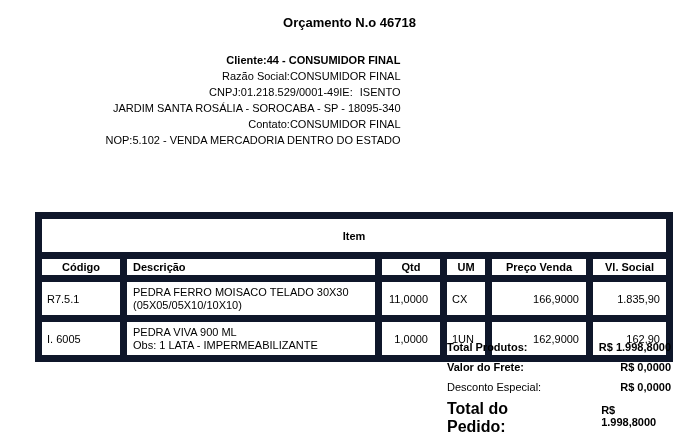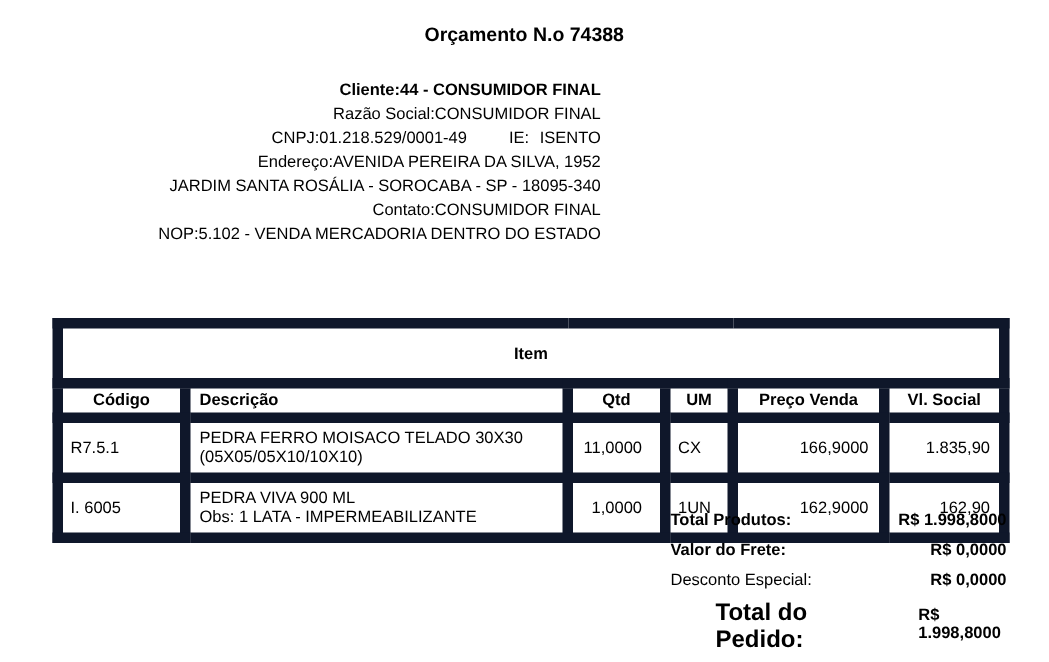--- a/index.html
+++ b/index.html
@@ -9,21 +9,21 @@
     position:relative; overflow:hidden;
   }
   .title {
     position:absolute; top:15px; left:0; width:699px;
     text-align:center; font-weight:bold; font-size:13px;
   }
   .client-info { position:absolute; left:33px; top:52px; }
   .info-row { line-height:16px; white-space:nowrap;text-align:right; }
   .info-label { display:inline-block; width:80px; vertical-align:top; }
   .bold { font-weight:bold; }
-  .ie-label { margin-left:28px; }
+  .ie-label { margin-left:0; }
   .ie-value { margin-left:7px; }
 
   table.items {
     position:absolute; left:35px; top:212px; width:631px;
     border-collapse:collapse; table-layout:fixed;
     border:2px solid #000000;
   }
   .items td, .items th {
     border:7px solid #0f172a; padding:0; font-size:11px;
     overflow:hidden; white-space:nowrap;
@@ -37,40 +37,37 @@
   td.qtd    { text-align:right; padding-right:12px; }
   td.um     { padding-left:5px; }
   td.preco  { text-align:right; padding-right:7px; }
   td.vl     { text-align:right; padding-right:6px; }
 
   .totals { position:absolute; left:447px; top:337px; width:224px; }
   .t-row {
     display:flex; justify-content:space-between; align-items:center; height:20px;
   }
   .t-value { font-weight:bold;padding-left:34px; }
-  .t-row.grand { height:auto; margin-top:3px; align-items:baseline;margin-left:30px; }
+  .t-row.grand { height:auto; margin-top:3px; align-items:baseline; }
   .t-label-big { font-weight:bold; font-size:16px; }
 </style>
 </head>
 <body>
 
-<div class="title">Orçamento N.o 74388</div>
+<div class="title">Orçamento N.o 46718</div>
 
 <div class="client-info">
   <div class="info-row bold">
     <span class="info-label">Cliente:</span><span>44 - CONSUMIDOR FINAL</span>
   </div>
   <div class="info-row">
     <span class="info-label">Razão Social:</span><span>CONSUMIDOR FINAL</span>
   </div>
   <div class="info-row">
     <span class="info-label">CNPJ:</span><span>01.218.529/0001-49</span><span class="ie-label">IE:</span><span class="ie-value">ISENTO</span>
-  </div>
-  <div class="info-row">
-    <span class="info-label">Endereço:</span><span>AVENIDA PEREIRA DA SILVA, 1952</span>
   </div>
   <div class="info-row">
     <span class="info-label"></span><span>JARDIM SANTA ROSÁLIA - SOROCABA - SP - 18095-340</span>
   </div>
   <div class="info-row">
     <span class="info-label">Contato:</span><span>CONSUMIDOR FINAL</span>
   </div>
   <div class="info-row">
     <span class="info-label">NOP:</span><span>5.102 - VENDA MERCADORIA DENTRO DO ESTADO</span>
   </div>

